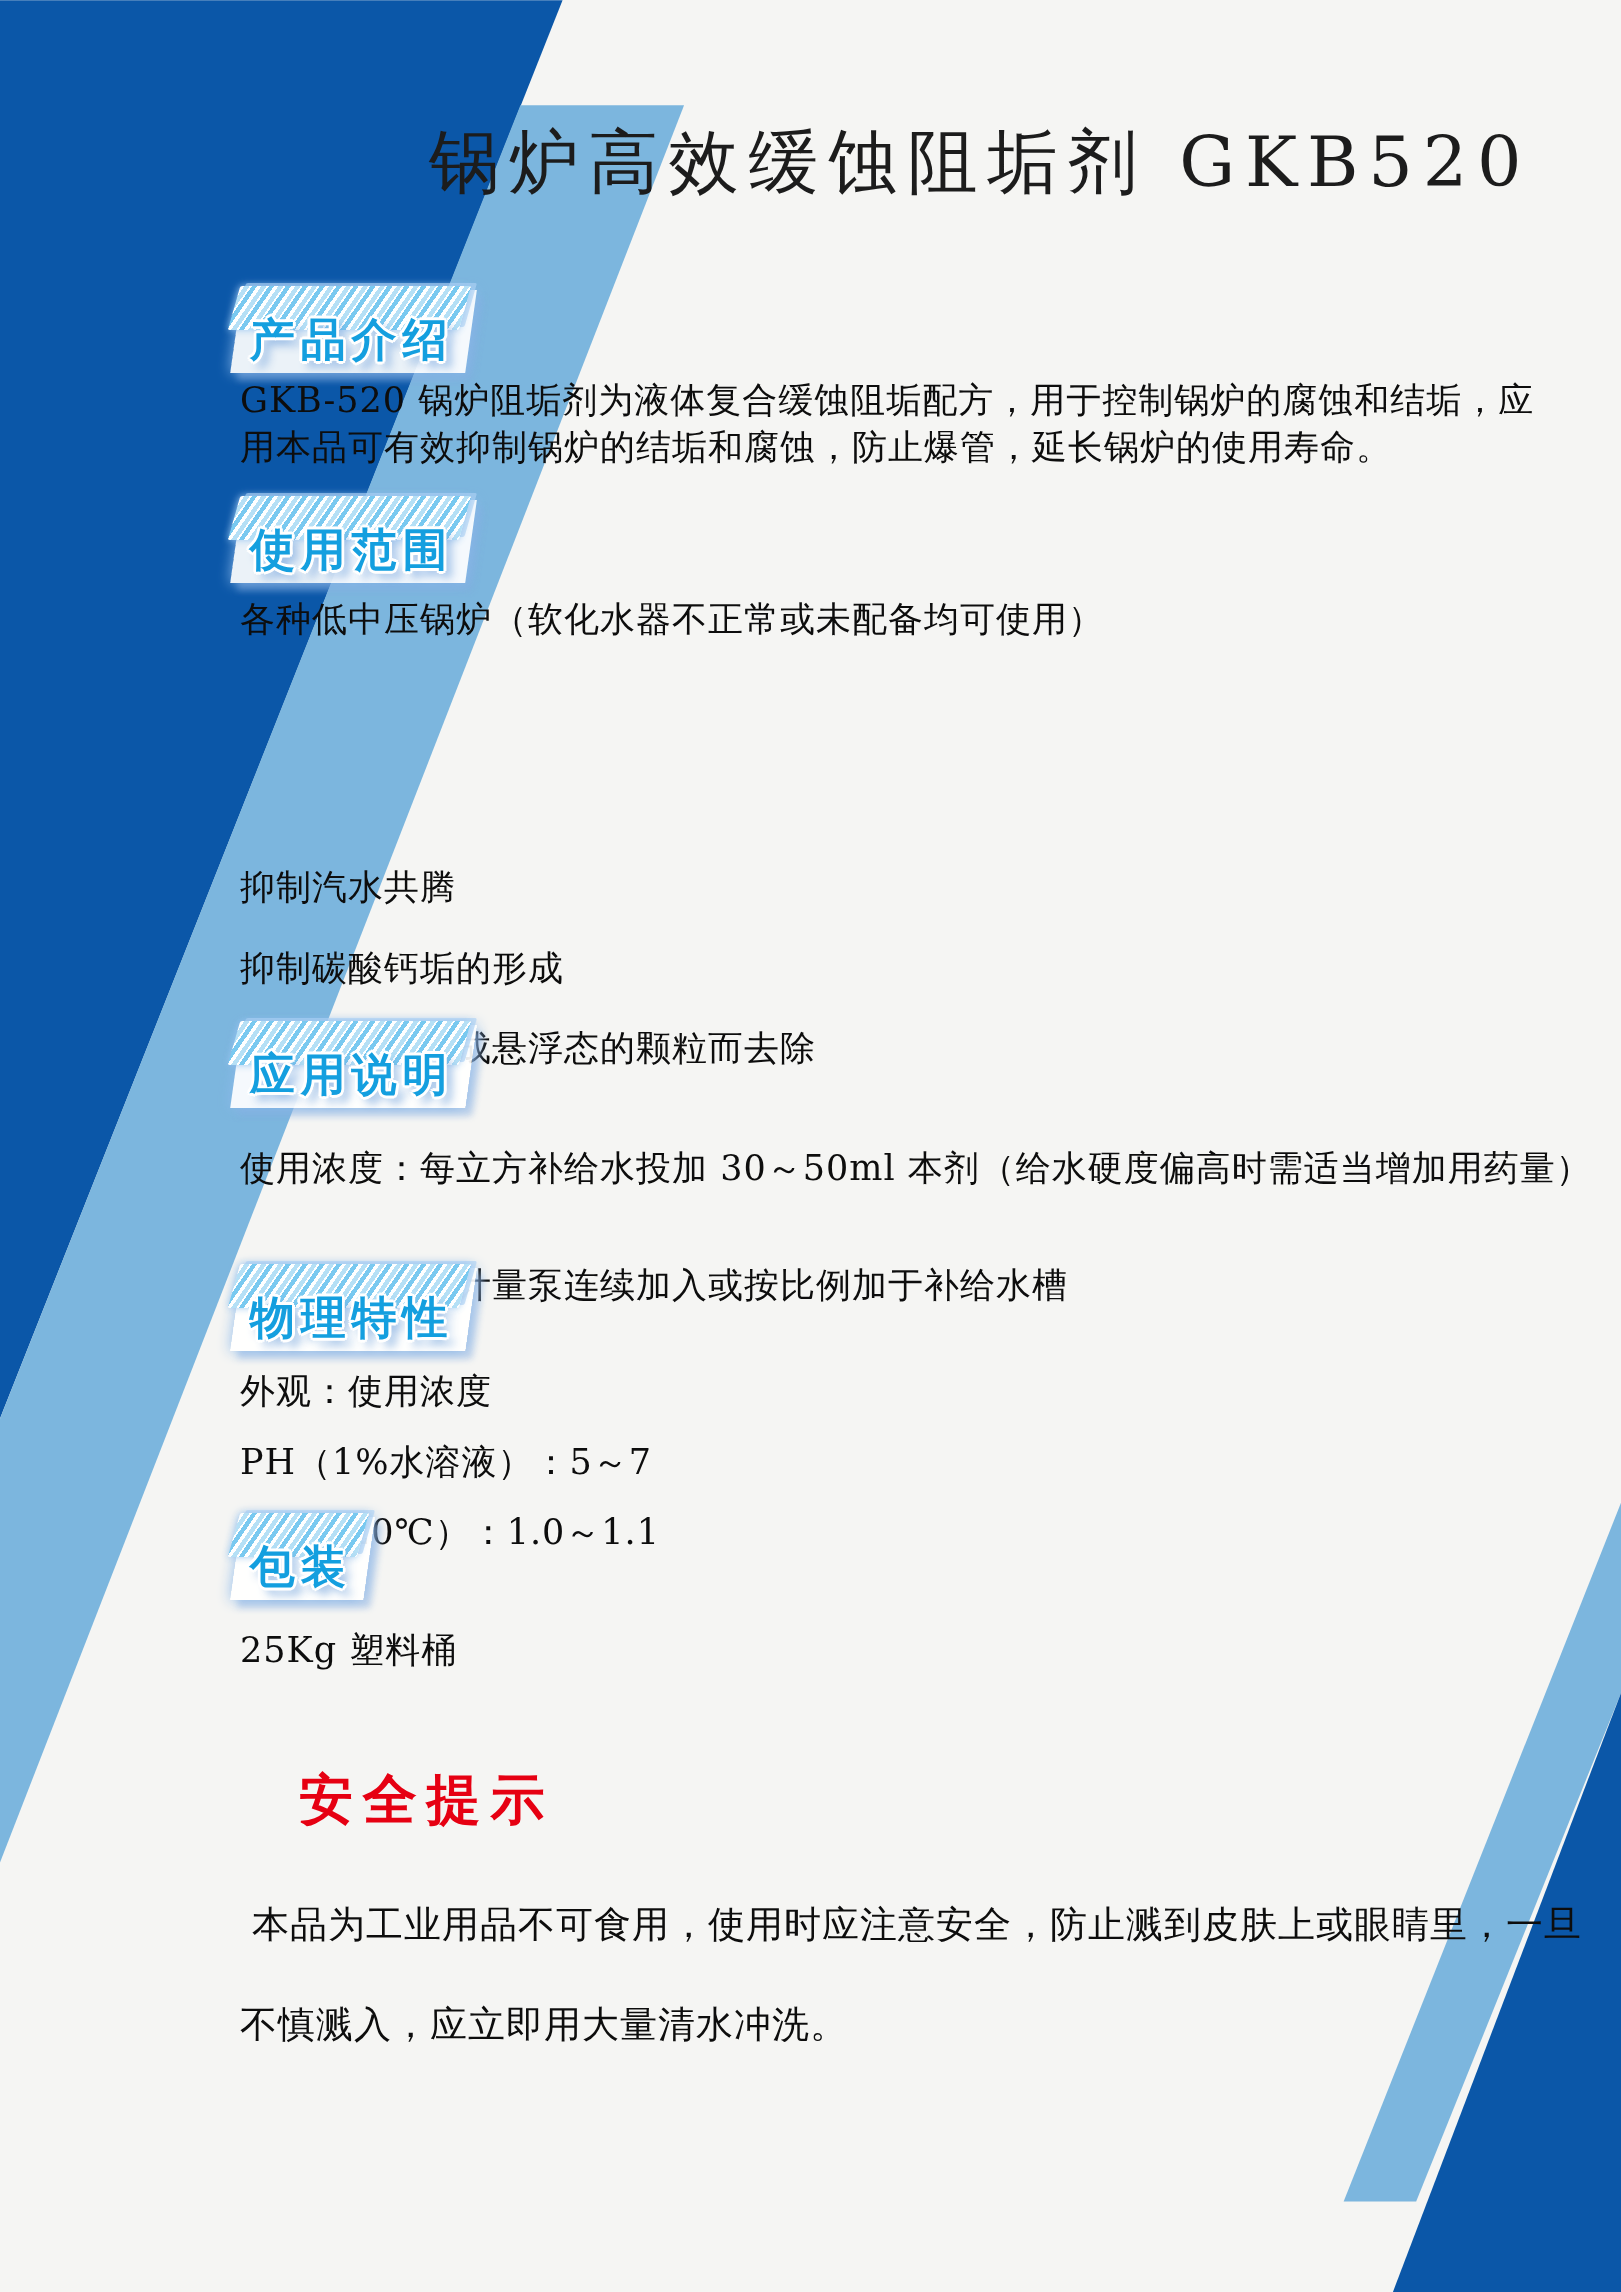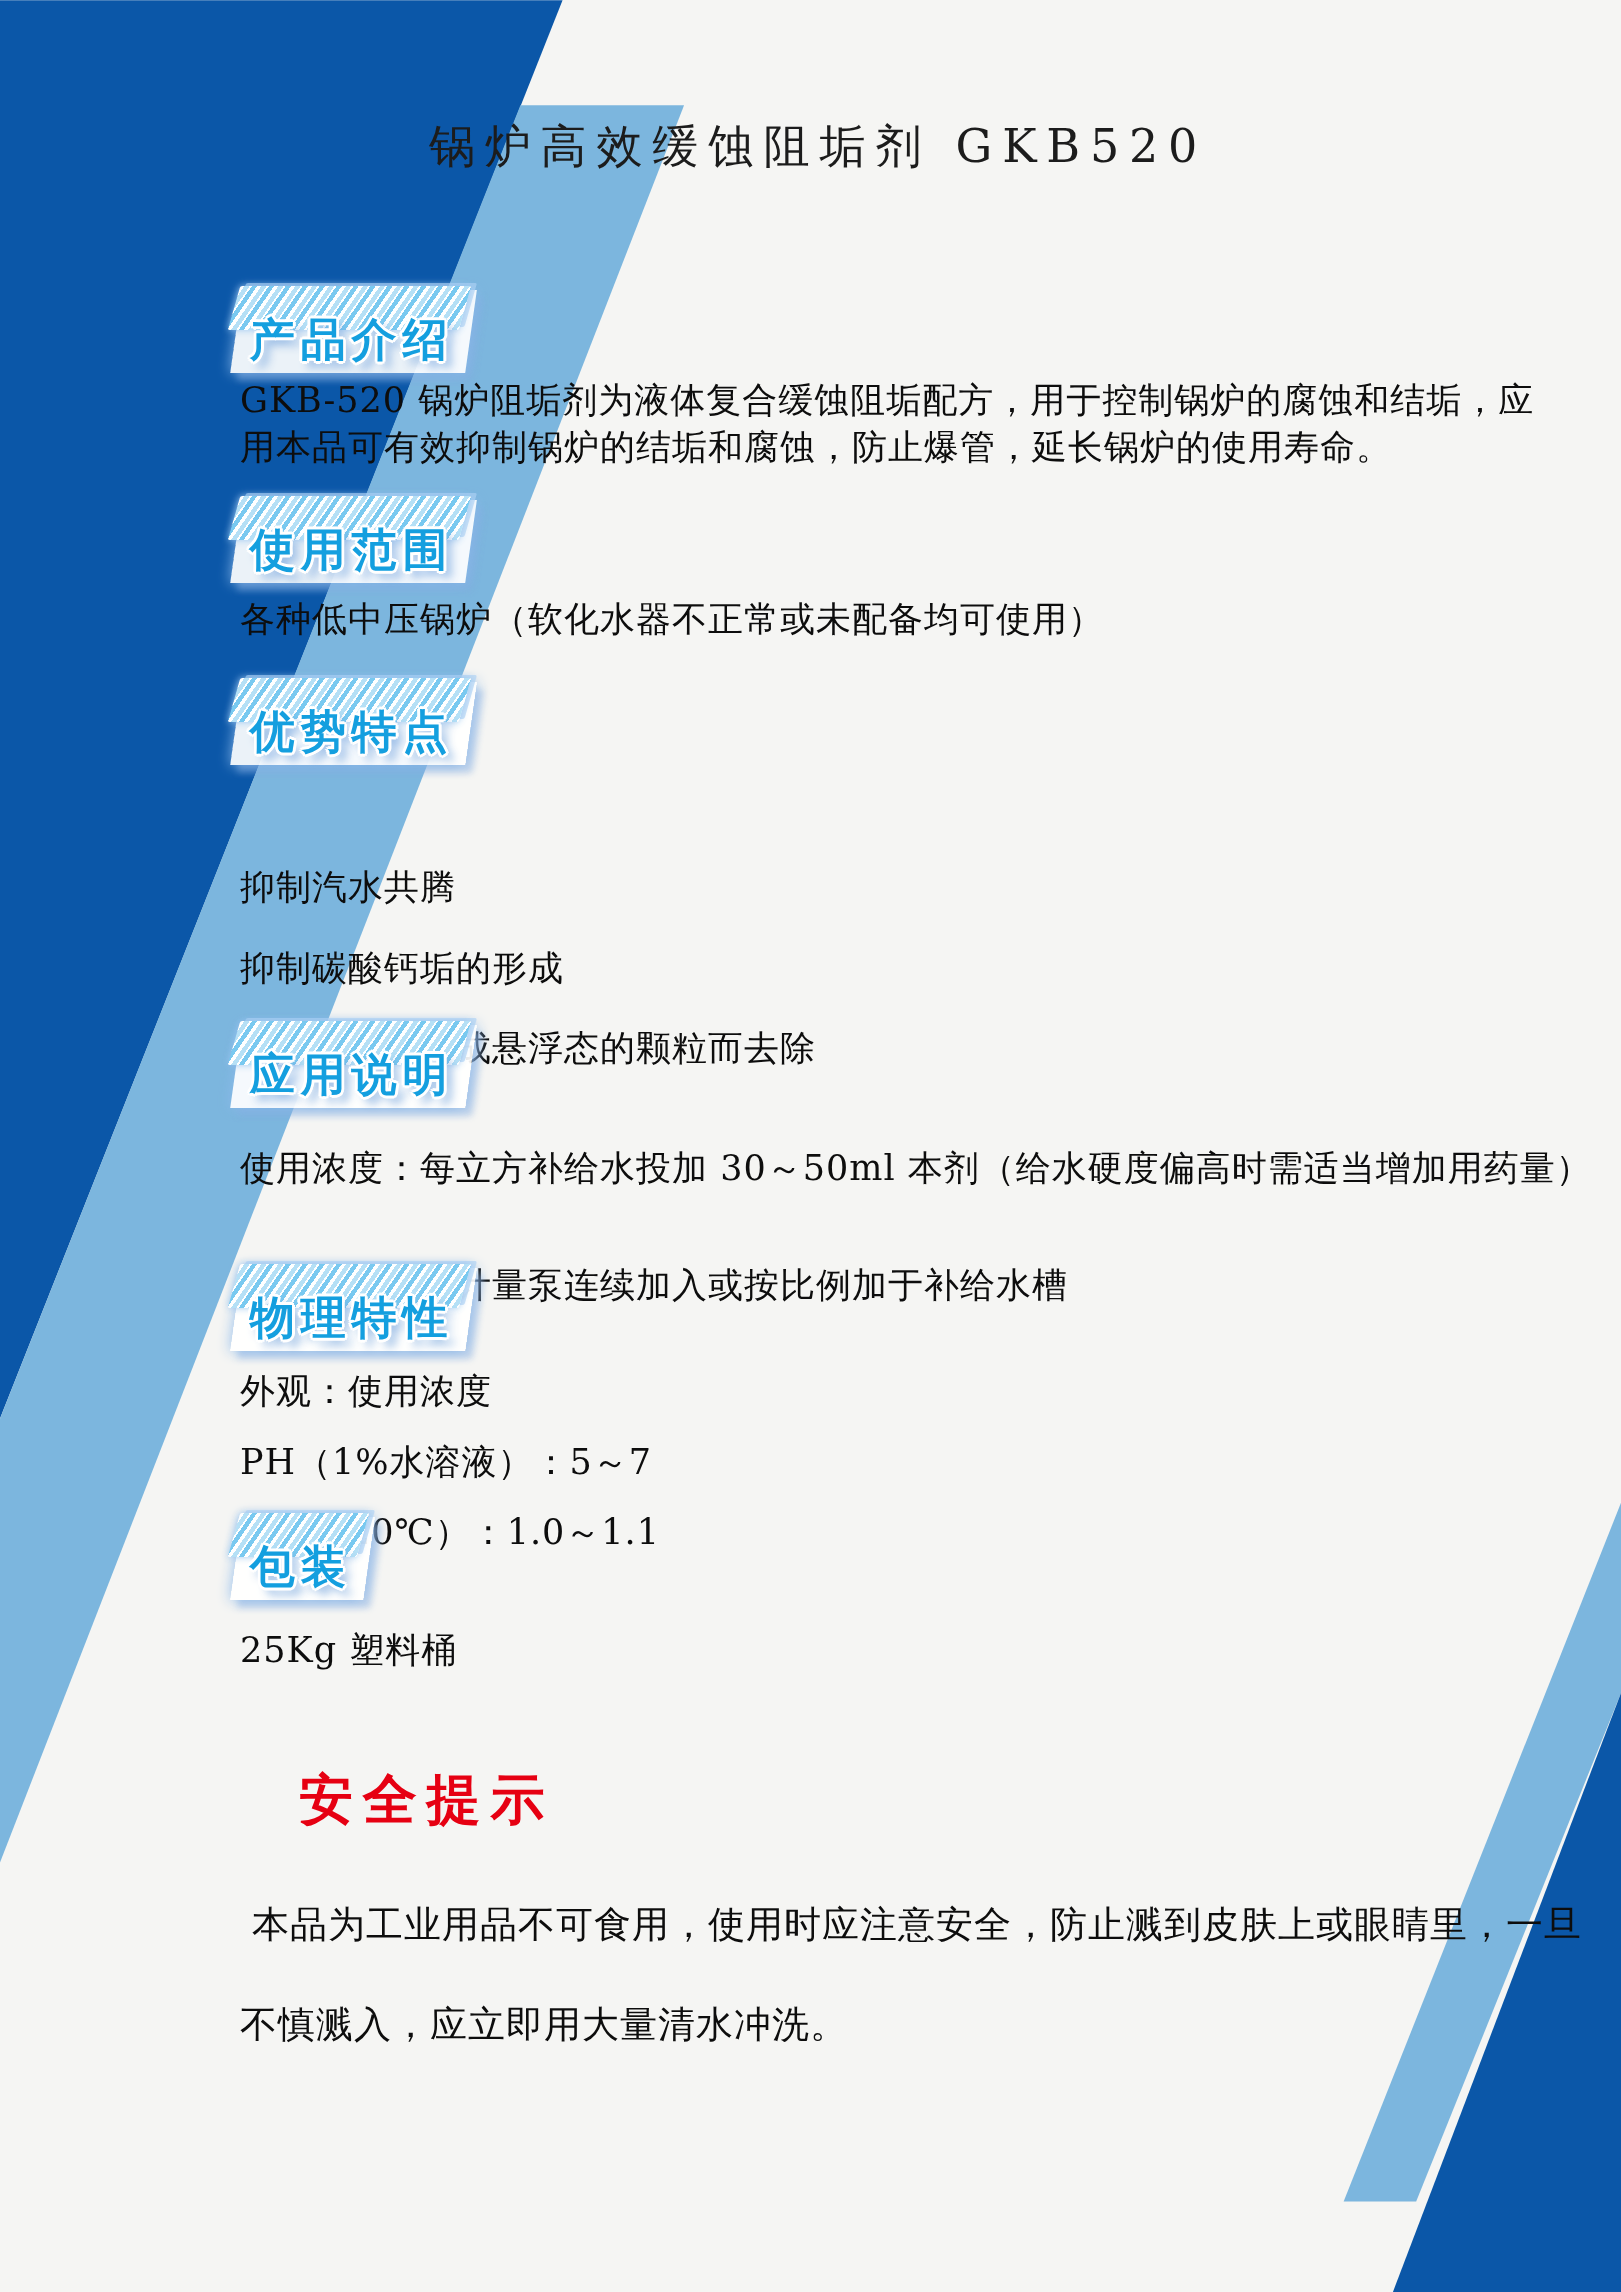--- a/index.html
+++ b/index.html
@@ -9,21 +9,21 @@
     width:1621px; height:2293px;
     background:#f5f5f3;
     overflow:hidden;
     font-family:"DejaVu Serif","Liberation Serif",serif;
     color:#111;
   }
   #bg-shapes { position:absolute; left:0; top:0; width:1621px; height:2293px; }
 
   .doc-title {
     position:absolute; left:429px; top:116px;
-    font-size:46px; letter-spacing:9.8px; color:#1c1c1c;
+    font-size:70px; letter-spacing:9.8px; color:#1c1c1c;
     white-space:nowrap;
   }
 
   .badge {
     position:absolute; left:240px;
     font-family:"DejaVu Sans","Liberation Sans",sans-serif;
     font-weight:bold; font-size:45px; letter-spacing:5.9px;
     color:#149fdf; white-space:nowrap;
     padding:9.8px 13.7px 5.9px 9.8px;
     z-index:3;
@@ -100,21 +100,20 @@
 
   <div class="doc-title">锅炉高效缓蚀阻垢剂 GKB520</div>
 
   <div class="badge b-intro">产品介绍</div>
   <div class="bodyline l-intro-1">GKB-520 锅炉阻垢剂为液体复合缓蚀阻垢配方，用于控制锅炉的腐蚀和结垢，应</div>
   <div class="bodyline l-intro-2">用本品可有效抑制锅炉的结垢和腐蚀，防止爆管，延长锅炉的使用寿命。</div>
 
   <div class="badge b-scope">使用范围</div>
   <div class="bodyline l-scope-1">各种低中压锅炉（软化水器不正常或未配备均可使用）</div>
 
-  <div class="badge b-adv">优势特点</div>
   <div class="bodyline l-adv-2">抑制汽水共腾</div>
   <div class="bodyline l-adv-3">抑制碳酸钙垢的形成</div>
   <div class="bodyline l-adv-4">可与成垢物形成悬浮态的颗粒而去除</div>
 
   <div class="badge b-app">应用说明</div>
   <div class="bodyline l-app-1">使用浓度：每立方补给水投加 30～50ml 本剂（给水硬度偏高时需适当增加用药量）</div>
   <div class="bodyline l-app-2">投加方法：用计量泵连续加入或按比例加于补给水槽</div>
 
   <div class="badge b-phy">物理特性</div>
   <div class="bodyline l-phy-1">外观：使用浓度</div>

